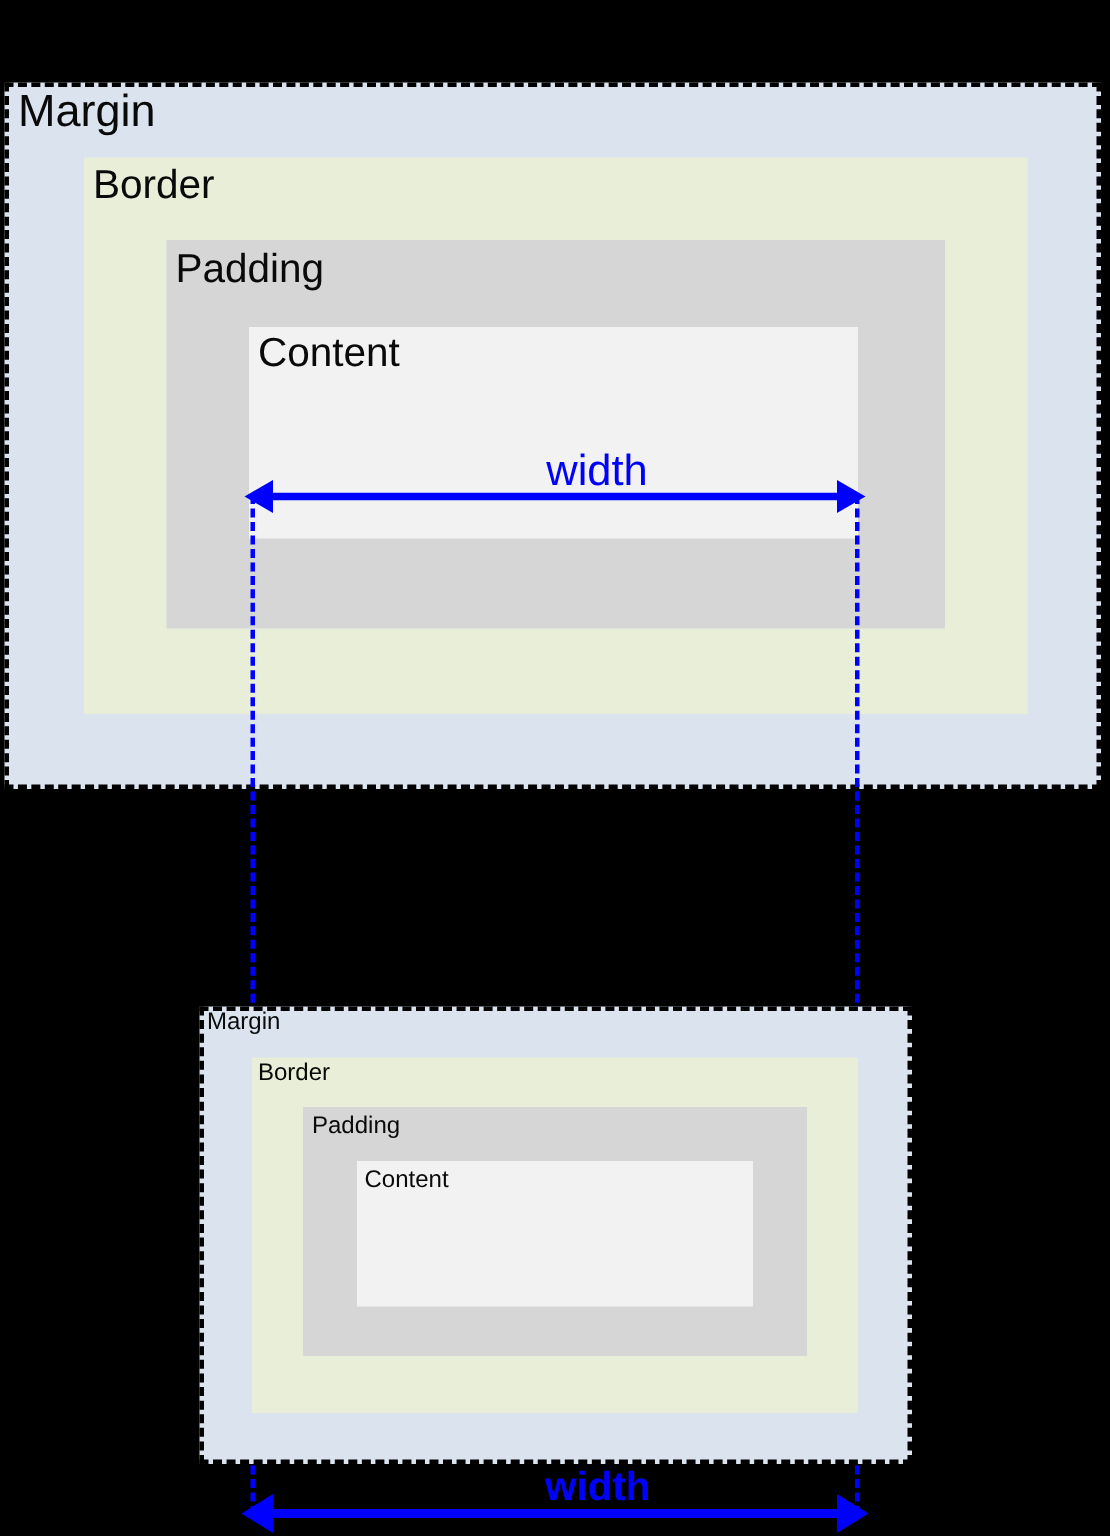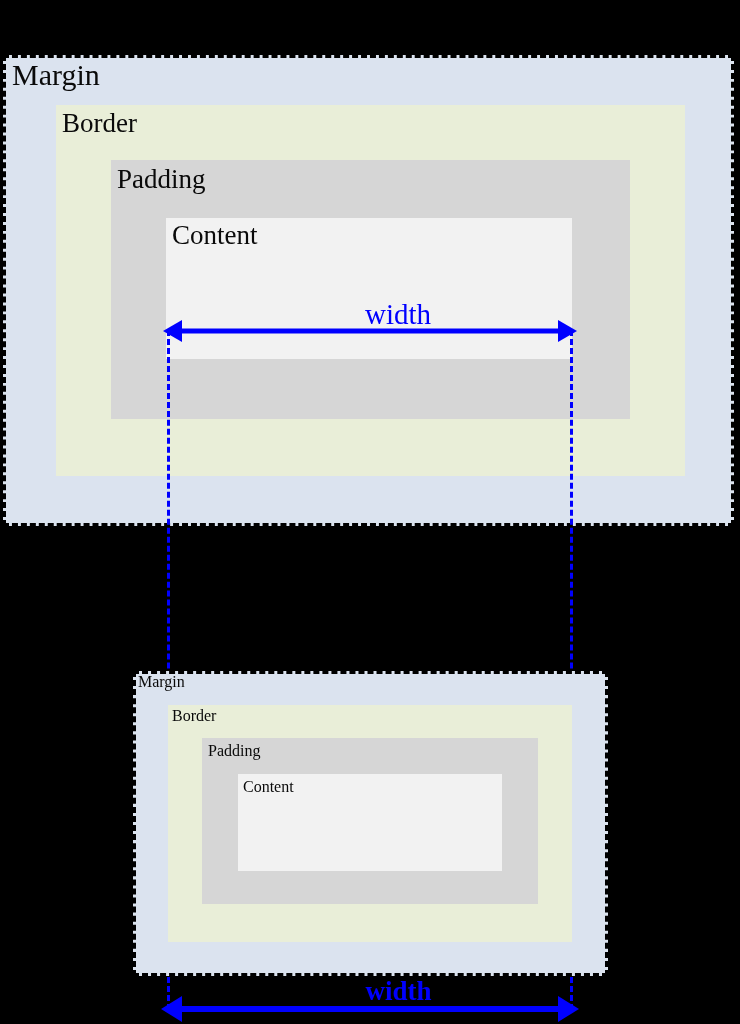--- a/index.html
+++ b/index.html
@@ -6,21 +6,21 @@
     margin: 0;
     padding: 0;
     background: #000000;
   }
   #stage {
     position: relative;
     width: 740px;
     height: 1024px;
     background: #000000;
     overflow: hidden;
-    font-family: Liberation Serif, serif;
+    font-family: Liberation Sans, sans-serif;
   }
 
   
   .bx {
     position: absolute;
     box-sizing: border-box;
   }
   .bx-label {
     position: absolute;
     color: #0a0a0a;

